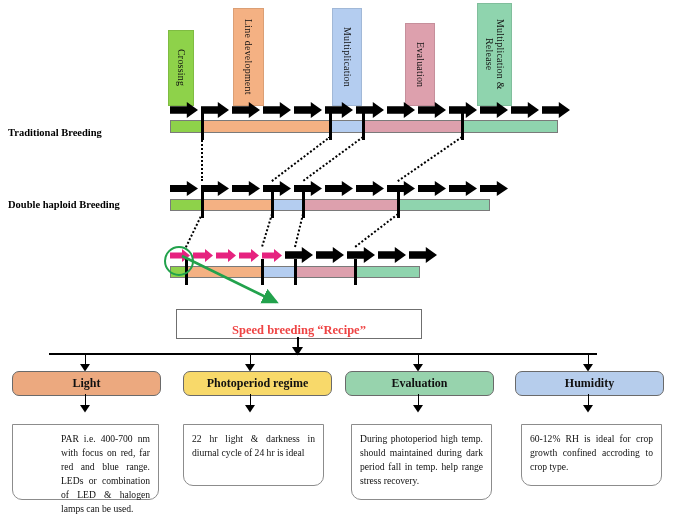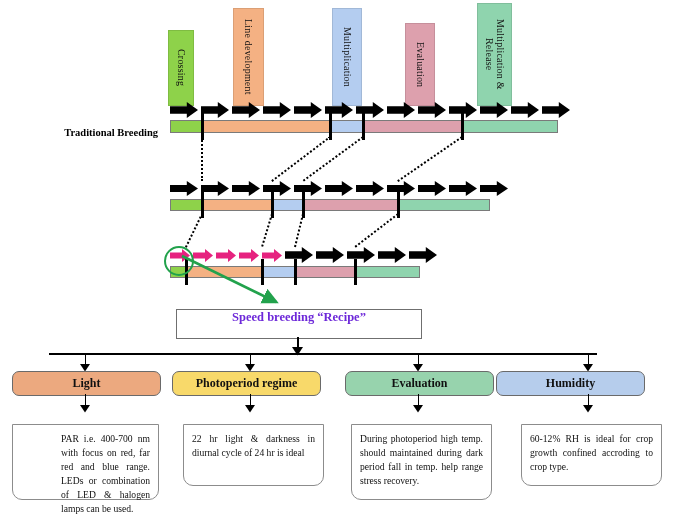--- a/index.html
+++ b/index.html
@@ -31,21 +31,21 @@
     white-space:pre-line;
   }
 
   
   .rowlabel{
     position:absolute;
     font-family:"Liberation Serif", serif;
     font-weight:bold;
     font-size:10.5px;
     color:#000;
-    text-align:right;
+    text-align:left;
     white-space:nowrap;
   }
 
   
   .seg{position:absolute;border:1px solid #7a7a7a;box-sizing:border-box;}
   .tick{position:absolute;background:#000;width:3px;}
 
   
   .arrow{position:absolute;}
   .arrow svg{display:block;}
@@ -55,23 +55,23 @@
     border-top:2.2px dotted #000;height:0;}
 
   
   .gcircle{position:absolute;border:2px solid #21a14b;border-radius:50%;}
 
   
   .recipe{
     position:absolute;
     border:1.6px solid #6f6f6f;
     background:#fff;
-    display:flex;align-items:flex-start;justify-content:center;
-    font-family:"Liberation Serif", serif;
-    font-weight:bold;font-size:12.5px;color:#6d28d9;
+    display:flex;align-items:flex-end;justify-content:center;
+    font-family:"Liberation Serif", serif;
+    font-weight:bold;font-size:12.5px;color:#ef4444;
   }
 
   
   .factor{
     position:absolute;
     border:1px solid #6a6a6a;
     border-radius:7px;
     display:flex;align-items:center;justify-content:center;
     font-family:"Liberation Serif", serif;
     font-weight:bold;font-size:12px;color:#111;
@@ -109,20 +109,21 @@
   </div>
   <div class="vlabel" style="left: 405px; top: 23px; width: 28px; height: 81px; background: rgb(221, 160, 173);" id="vl3">
     <span>Evaluation</span>
   </div>
   <div class="vlabel" style="left: 477px; top: 3px; width: 33px; height: 101px; background: rgb(143, 212, 174);" id="vl4">
     <span>Multiplication &amp;
 Release</span>
   </div>
 
   <div class="rowlabel" style="left:8px;top:127px;width:150px;">Traditional  Breeding</div>
+  <div class="rowlabel" style="left:8px;top:199px;width:150px;">Double haploid  Breeding</div>
 
   <div id="bars">
       <div class="seg" style="left: 170px; top: 120px; width: 32px; height: 13px; background: rgb(142, 210, 74);"></div>
       <div class="seg" style="left: 202px; top: 120px; width: 128px; height: 13px; background: rgb(244, 177, 131);"></div>
       <div class="seg" style="left: 330px; top: 120px; width: 33px; height: 13px; background: rgb(180, 205, 240);"></div>
       <div class="seg" style="left: 363px; top: 120px; width: 99px; height: 13px; background: rgb(221, 160, 173);"></div>
       <div class="seg" style="left: 462px; top: 120px; width: 96px; height: 13px; background: rgb(143, 212, 174);"></div>
       <div class="tick" style="left: 200.5px; top: 112.85px; height: 27.3px;"></div>
       <div class="tick" style="left: 328.5px; top: 112.85px; height: 27.3px;"></div>
       <div class="tick" style="left: 361.5px; top: 112.85px; height: 27.3px;"></div>
@@ -360,21 +361,21 @@
         <span>Light</span>
       </div>
       <div class="line" style="left: 84.7px; top: 394px; width: 1.6px; height: 13px;"></div>
       <svg width="11" height="8" style="position: absolute; left: 80px; top: 405px;">
         <path d="M0,0 L10,0 L5,7.5 z" fill="#000"></path>
       </svg>
       <div class="line" style="left: 249.7px; top: 353px; width: 1.6px; height: 13px;"></div>
       <svg width="11" height="8" style="position: absolute; left: 245px; top: 364px;">
         <path d="M0,0 L10,0 L5,7.5 z" fill="#000"></path>
       </svg>
-      <div class="factor" style="left: 172px; top: 371px; width: 147px; height: 23px; background: rgb(248, 217, 106);">
+      <div class="factor" style="left: 183px; top: 371px; width: 147px; height: 23px; background: rgb(248, 217, 106);">
         <span>Photoperiod regime</span>
       </div>
       <div class="line" style="left: 249.7px; top: 394px; width: 1.6px; height: 13px;"></div>
       <svg width="11" height="8" style="position: absolute; left: 245px; top: 405px;">
         <path d="M0,0 L10,0 L5,7.5 z" fill="#000"></path>
       </svg>
       <div class="line" style="left: 417.7px; top: 353px; width: 1.6px; height: 13px;"></div>
       <svg width="11" height="8" style="position: absolute; left: 413px; top: 364px;">
         <path d="M0,0 L10,0 L5,7.5 z" fill="#000"></path>
       </svg>
@@ -382,21 +383,21 @@
         <span>Evaluation</span>
       </div>
       <div class="line" style="left: 417.7px; top: 394px; width: 1.6px; height: 13px;"></div>
       <svg width="11" height="8" style="position: absolute; left: 413px; top: 405px;">
         <path d="M0,0 L10,0 L5,7.5 z" fill="#000"></path>
       </svg>
       <div class="line" style="left: 587.7px; top: 353px; width: 1.6px; height: 13px;"></div>
       <svg width="11" height="8" style="position: absolute; left: 583px; top: 364px;">
         <path d="M0,0 L10,0 L5,7.5 z" fill="#000"></path>
       </svg>
-      <div class="factor" style="left: 496px; top: 371px; width: 147px; height: 23px; background: rgb(182, 205, 236);">
+      <div class="factor" style="left: 515px; top: 371px; width: 147px; height: 23px; background: rgb(182, 205, 236);">
         <span>Humidity</span>
       </div>
       <div class="line" style="left: 587.7px; top: 394px; width: 1.6px; height: 13px;"></div>
       <svg width="11" height="8" style="position: absolute; left: 583px; top: 405px;">
         <path d="M0,0 L10,0 L5,7.5 z" fill="#000"></path>
       </svg>
     </div>
   <div id="descs">
       <div class="desc" style="left: 12px; top: 424px; width: 147px; height: 76px; padding-left: 48px;">PAR i.e. 400-700 nm with focus on red, far red and blue range. LEDs or combination of LED &amp; halogen lamps can be used.</div>
       <div class="desc" style="left: 183px; top: 424px; width: 141px; height: 62px;">22 hr light &amp; darkness in diurnal cycle of 24 hr is ideal</div>

